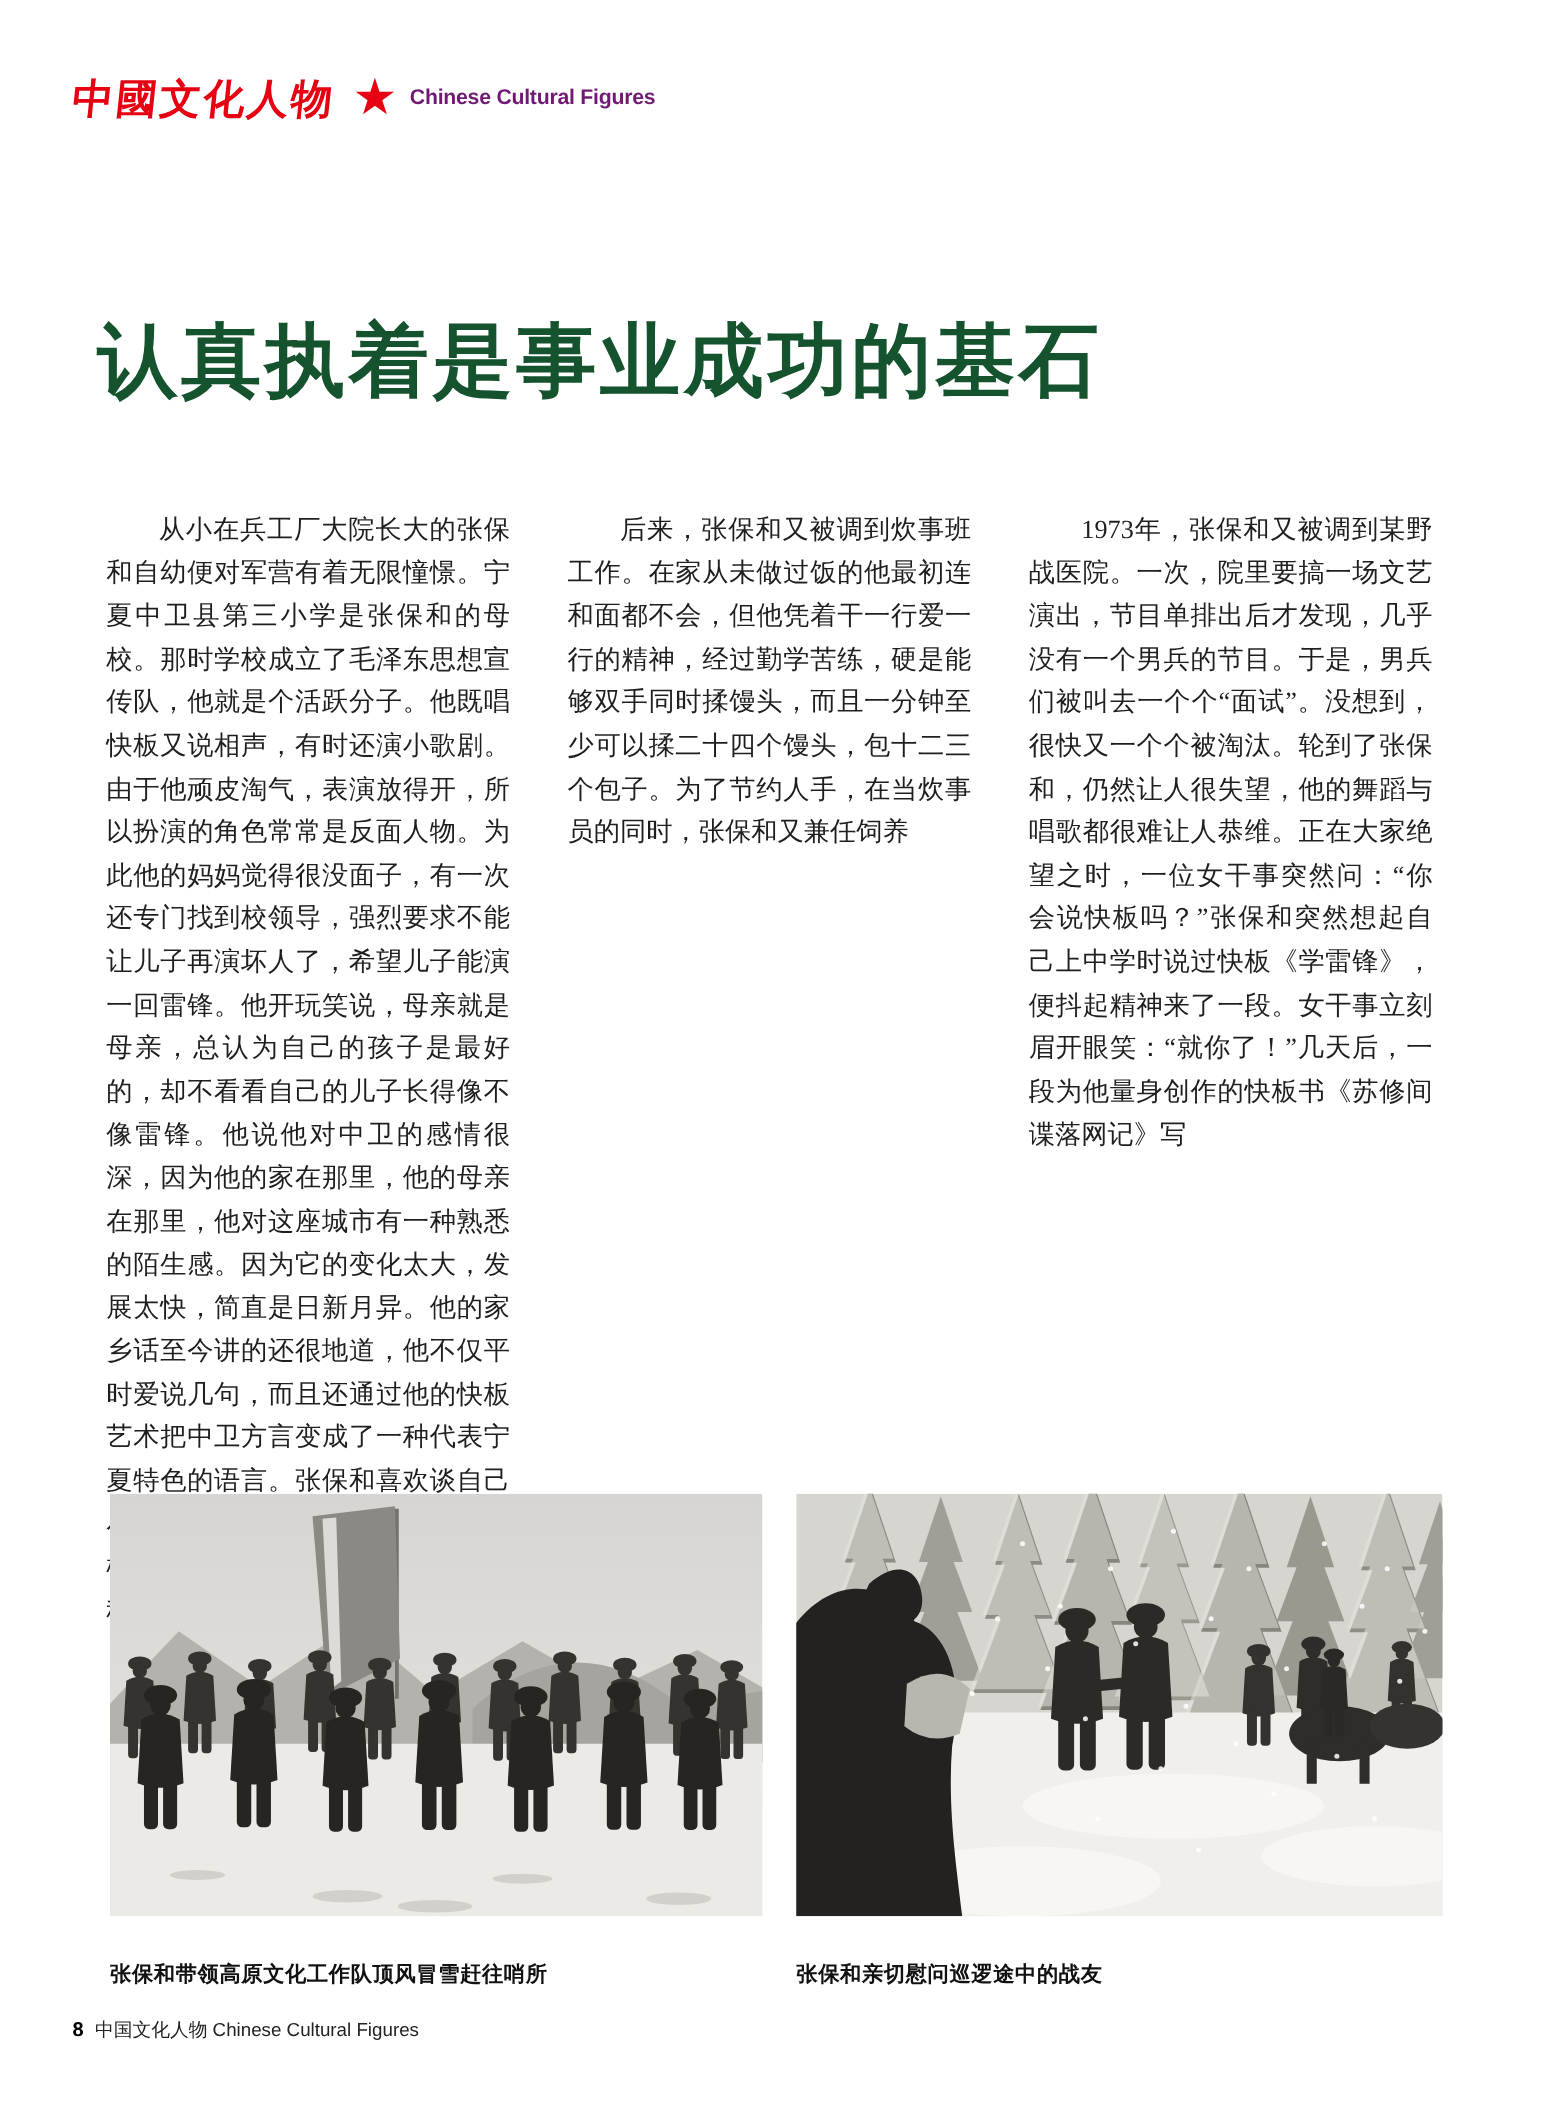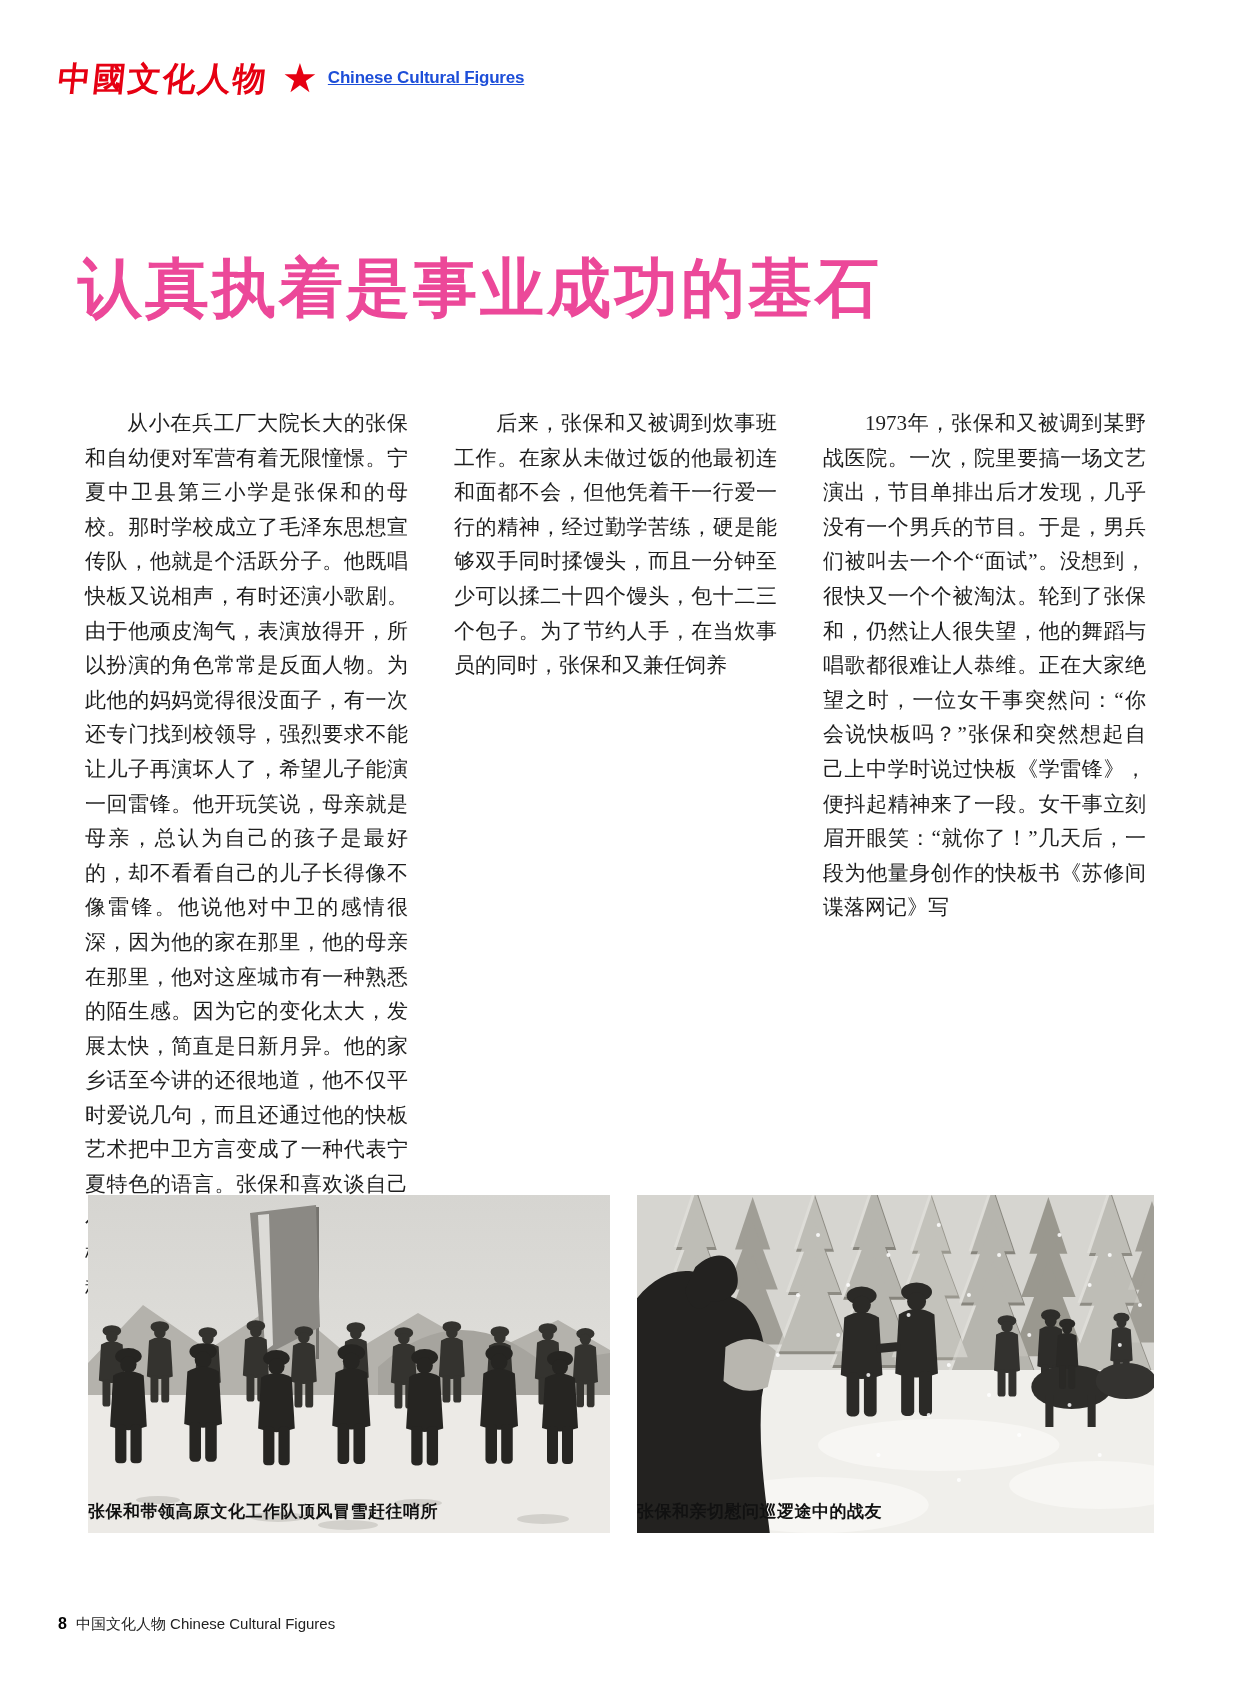--- a/index.html
+++ b/index.html
@@ -14,45 +14,45 @@
   
   .header { position:absolute; left:58px; top:58px; display:flex; align-items:center; }
   .logo-zh {
     color:var(--brand-red); font-weight:bold; font-size:33px; letter-spacing:2px;
     font-family:"DejaVu Serif","Liberation Serif",serif;
     transform:skewX(-6deg); display:inline-block; line-height:1;
   }
   .logo-star { color:var(--brand-red); font-size:40px; line-height:1; margin:0 10px 0 14px;
     font-family:"DejaVu Sans",sans-serif; }
   .logo-en { font-family:"Liberation Sans","DejaVu Sans",sans-serif; font-weight:bold;
-    font-size:17px; color:#1d4ed8; letter-spacing:-0.2px;text-decoration:underline; }
+    font-size:17px; color:#701a75; letter-spacing:-0.2px; }
 
   
   .title {
     position:absolute; left:78px; top:206px; width:1090px;
-    font-size:64px; line-height:80px; font-weight:900; color:#ec4899;
+    font-size:64px; line-height:80px; font-weight:900; color:#14532d;
     font-family:"Liberation Serif","DejaVu Serif",serif; letter-spacing:3px;
     white-space:nowrap;
   }
 
   
   .columns { position:absolute; left:85px; top:406px; width:1062px; display:flex; gap:46px; }
   .col { width:323px; font-size:21px; line-height:34.6px; text-align:justify; color:#1e1e1e; }
   .col p { margin:0; }
   .col p.indent { text-indent:2em; }
 
   
   .photo { position:absolute; top:1195px; height:338px; display:block; }
   .photo-left  { left:88px;  width:522px; }
   .photo-right { left:637px; width:517px; }
   .photo svg { width:100%; height:100%; display:block; }
 
   
   .caption {
-    position:absolute; top:1500px;
+    position:absolute; top:1568px;
     font-family:"Liberation Sans","DejaVu Sans",sans-serif;
     font-size:17px; font-weight:bold; color:#111; letter-spacing:0.5px;
   }
   .caption-left  { left:88px; }
   .caption-right { left:637px; }
 
   
   .footer {
     position:absolute; left:58px; top:1615px;
     font-family:"Liberation Sans","DejaVu Sans",sans-serif;

